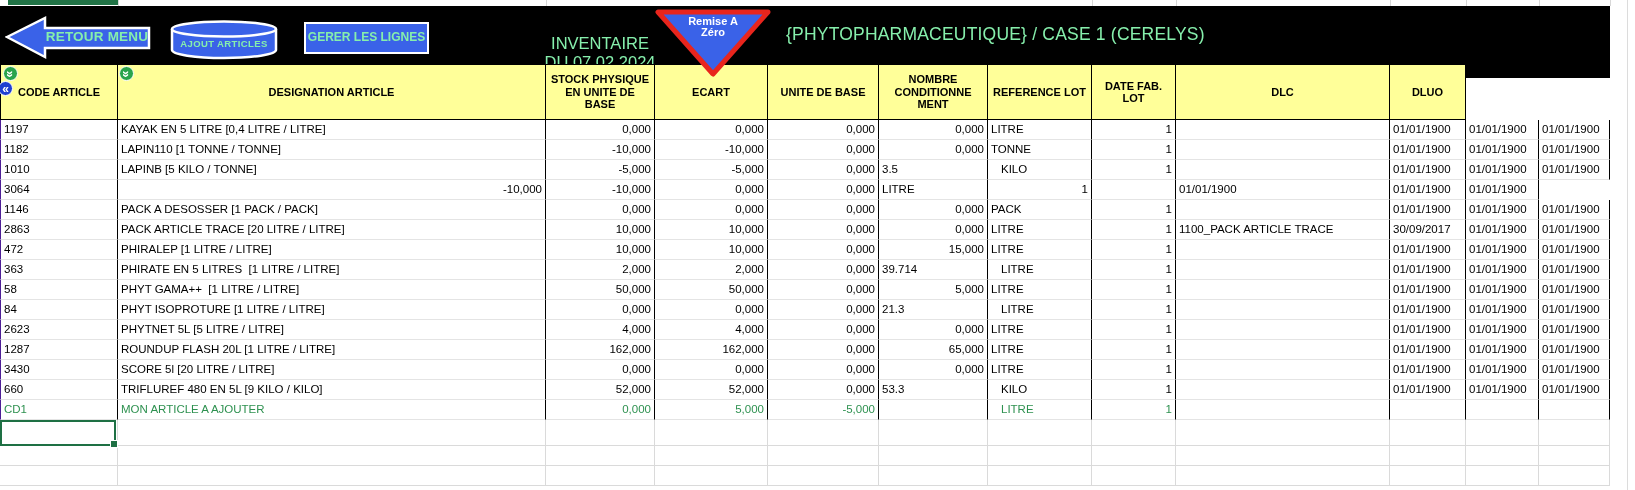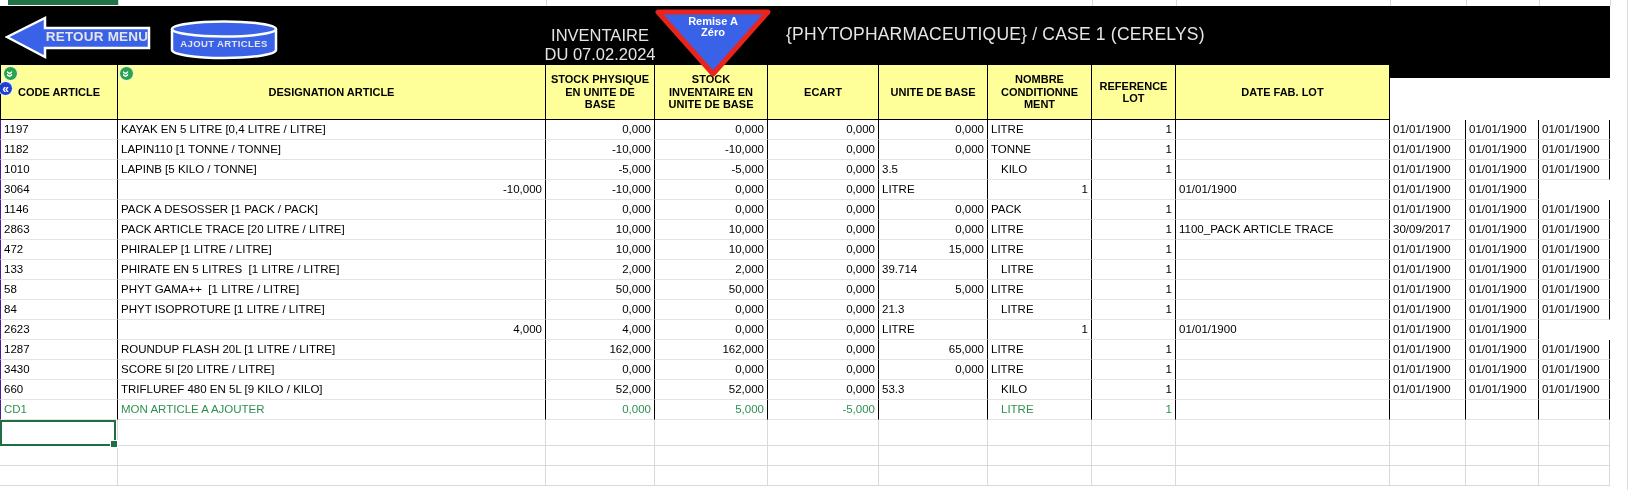--- a/index.html
+++ b/index.html
@@ -7,33 +7,33 @@
        font-family:"Liberation Sans",sans-serif;}
   .stage{position:absolute;top:0;left:0;width:1635px;height:490px;}
 
   
   .topstrip{position:absolute;top:0;left:0;width:1635px;height:6px;background:#fff;}
   .green-seg{position:absolute;top:0;left:8px;width:110px;height:5px;background:#217346;}
   .vline{position:absolute;top:0;width:1px;height:6px;background:#d8d8d8;}
   .vline-full{position:absolute;top:0;left:1627px;width:1px;height:490px;background:#dcdcdc;}
 
   
-  .banner{position:absolute;top:6px;left:0;width:1610px;height:72px;background:#000;color:#e5e5e5;}
+  .banner{position:absolute;top:6px;left:0;width:1610px;height:72px;background:#000;color:#86efac;}
   .btn-arrow{position:absolute;left:5px;top:9px;width:148px;height:45px;cursor:pointer;}
   .btn-arrow svg{position:absolute;left:0;top:0;}
   .arrow-label{position:absolute;left:40px;top:14px;width:104px;text-align:center;
                font-weight:bold;font-size:13.5px;letter-spacing:.2px;}
   .btn-cyl{position:absolute;left:169px;top:13px;width:110px;height:42px;cursor:pointer;}
   .btn-cyl svg{position:absolute;left:0;top:0;}
   .cyl-label{position:absolute;left:0;top:19px;width:110px;text-align:center;
              font-weight:bold;font-size:9.5px;letter-spacing:.4px;}
   .btn-rect{position:absolute;left:304px;top:16px;width:125px;height:32px;background:#3a62e8;
             border:2px solid #fff;box-sizing:border-box;text-align:center;line-height:27px;
             font-weight:bold;font-size:12px;cursor:pointer;}
-  .inv-date{position:absolute;left:505px;top:20px;width:190px;text-align:center;
+  .inv-date{position:absolute;left:505px;top:28px;width:190px;text-align:center;
             font-size:16.5px;line-height:19px;}
   .tri{position:absolute;left:652px;top:6px;width:122px;height:74px;z-index:7;cursor:pointer;}
   .tri svg{position:absolute;left:0;top:0;}
   .tri-label{position:absolute;left:0;top:10px;width:122px;text-align:center;color:#fff;
              font-weight:bold;font-size:11px;line-height:11px;}
   .banner-title{position:absolute;left:786px;top:18px;font-size:17.5px;letter-spacing:.2px;text-align:right;}
 
   
   .grid-row{display:grid;
     grid-template-columns:118px 428px 109px 113px 111px 109px 104px 84px 214px 76px 73px 71px;}
@@ -107,20 +107,23 @@
     </div>
 
     <div class="btn-cyl">
       <svg width="110" height="42" viewBox="0 0 110 42">
         <path d="M3,10 L3,31 A52,8 0 0 0 107,31 L107,10" fill="#3a62e8" stroke="#ffffff" stroke-width="2.5"></path>
         <ellipse cx="55" cy="10" rx="52" ry="7.5" fill="#3a62e8" stroke="#ffffff" stroke-width="2.5"></ellipse>
       </svg>
       <span class="cyl-label">AJOUT ARTICLES</span>
     </div>
 
+    <div class="btn-rect">
+      <span>GERER LES LIGNES</span>
+    </div>
 
     <div class="inv-date">
       <div>INVENTAIRE</div>
       <div>DU 07.02.2024</div>
     </div>
 
     <div class="banner-title">{PHYTOPHARMACEUTIQUE} / CASE 1 (CERELYS)</div>
   </div>
 
   <div class="tri">
@@ -146,36 +149,39 @@
       <div class="hcell">
         <span>DESIGNATION ARTICLE</span>
         <span class="icon-circle green icon-b-green">
           <span class="glyph-rot">»</span>
         </span>
       </div>
       <div class="hcell">
         <span>STOCK PHYSIQUE EN UNITE DE BASE</span>
       </div>
       <div class="hcell">
-        <span>STOCK INVENTAIRE EN UNITE DE BASE</span>
-      </div>
-      <div class="hcell">
         <span>ECART</span>
       </div>
       <div class="hcell">
         <span>UNITE DE BASE</span>
       </div>
       <div class="hcell">
         <span>NOMBRE CONDITIONNE MENT</span>
       </div>
       <div class="hcell">
         <span>REFERENCE LOT</span>
       </div>
       <div class="hcell">
         <span>DATE FAB. LOT</span>
+      </div>
+      <div class="hcell">
+        <span>DLC</span>
+      </div>
+      <div class="hcell">
+        <span>DLUO</span>
       </div>
     </div>
 
   <div class="tbody">
       <div class="grid-row drow">
         <div class="dcell al-left">1197</div>
         <div class="dcell al-left">KAYAK EN 5 LITRE [0,4 LITRE / LITRE]</div>
         <div class="dcell al-right">0,000</div>
         <div class="dcell al-right">0,000</div>
         <div class="dcell al-right">0,000</div>
@@ -264,21 +270,21 @@
         <div class="dcell al-right">0,000</div>
         <div class="dcell al-right">15,000</div>
         <div class="dcell al-left">LITRE</div>
         <div class="dcell al-right">1</div>
         <div class="dcell al-left"></div>
         <div class="dcell al-left">01/01/1900</div>
         <div class="dcell al-left">01/01/1900</div>
         <div class="dcell al-left">01/01/1900</div>
       </div>
       <div class="grid-row drow">
-        <div class="dcell al-left">133</div>
+        <div class="dcell al-left">363</div>
         <div class="dcell al-left">PHIRATE EN 5 LITRES  [1 LITRE / LITRE]</div>
         <div class="dcell al-right">2,000</div>
         <div class="dcell al-right">2,000</div>
         <div class="dcell al-right">0,000</div>
         <div class="dcell al-left">39.714</div>
         <div class="dcell al-left unite-indent">LITRE</div>
         <div class="dcell al-right">1</div>
         <div class="dcell al-left"></div>
         <div class="dcell al-left">01/01/1900</div>
         <div class="dcell al-left">01/01/1900</div>
@@ -307,20 +313,21 @@
         <div class="dcell al-left">21.3</div>
         <div class="dcell al-left unite-indent">LITRE</div>
         <div class="dcell al-right">1</div>
         <div class="dcell al-left"></div>
         <div class="dcell al-left">01/01/1900</div>
         <div class="dcell al-left">01/01/1900</div>
         <div class="dcell al-left">01/01/1900</div>
       </div>
       <div class="grid-row drow">
         <div class="dcell al-left">2623</div>
+        <div class="dcell al-left">PHYTNET 5L [5 LITRE / LITRE]</div>
         <div class="dcell al-right">4,000</div>
         <div class="dcell al-right">4,000</div>
         <div class="dcell al-right">0,000</div>
         <div class="dcell al-right">0,000</div>
         <div class="dcell al-left">LITRE</div>
         <div class="dcell al-right">1</div>
         <div class="dcell al-left"></div>
         <div class="dcell al-left">01/01/1900</div>
         <div class="dcell al-left">01/01/1900</div>
         <div class="dcell al-left">01/01/1900</div>

